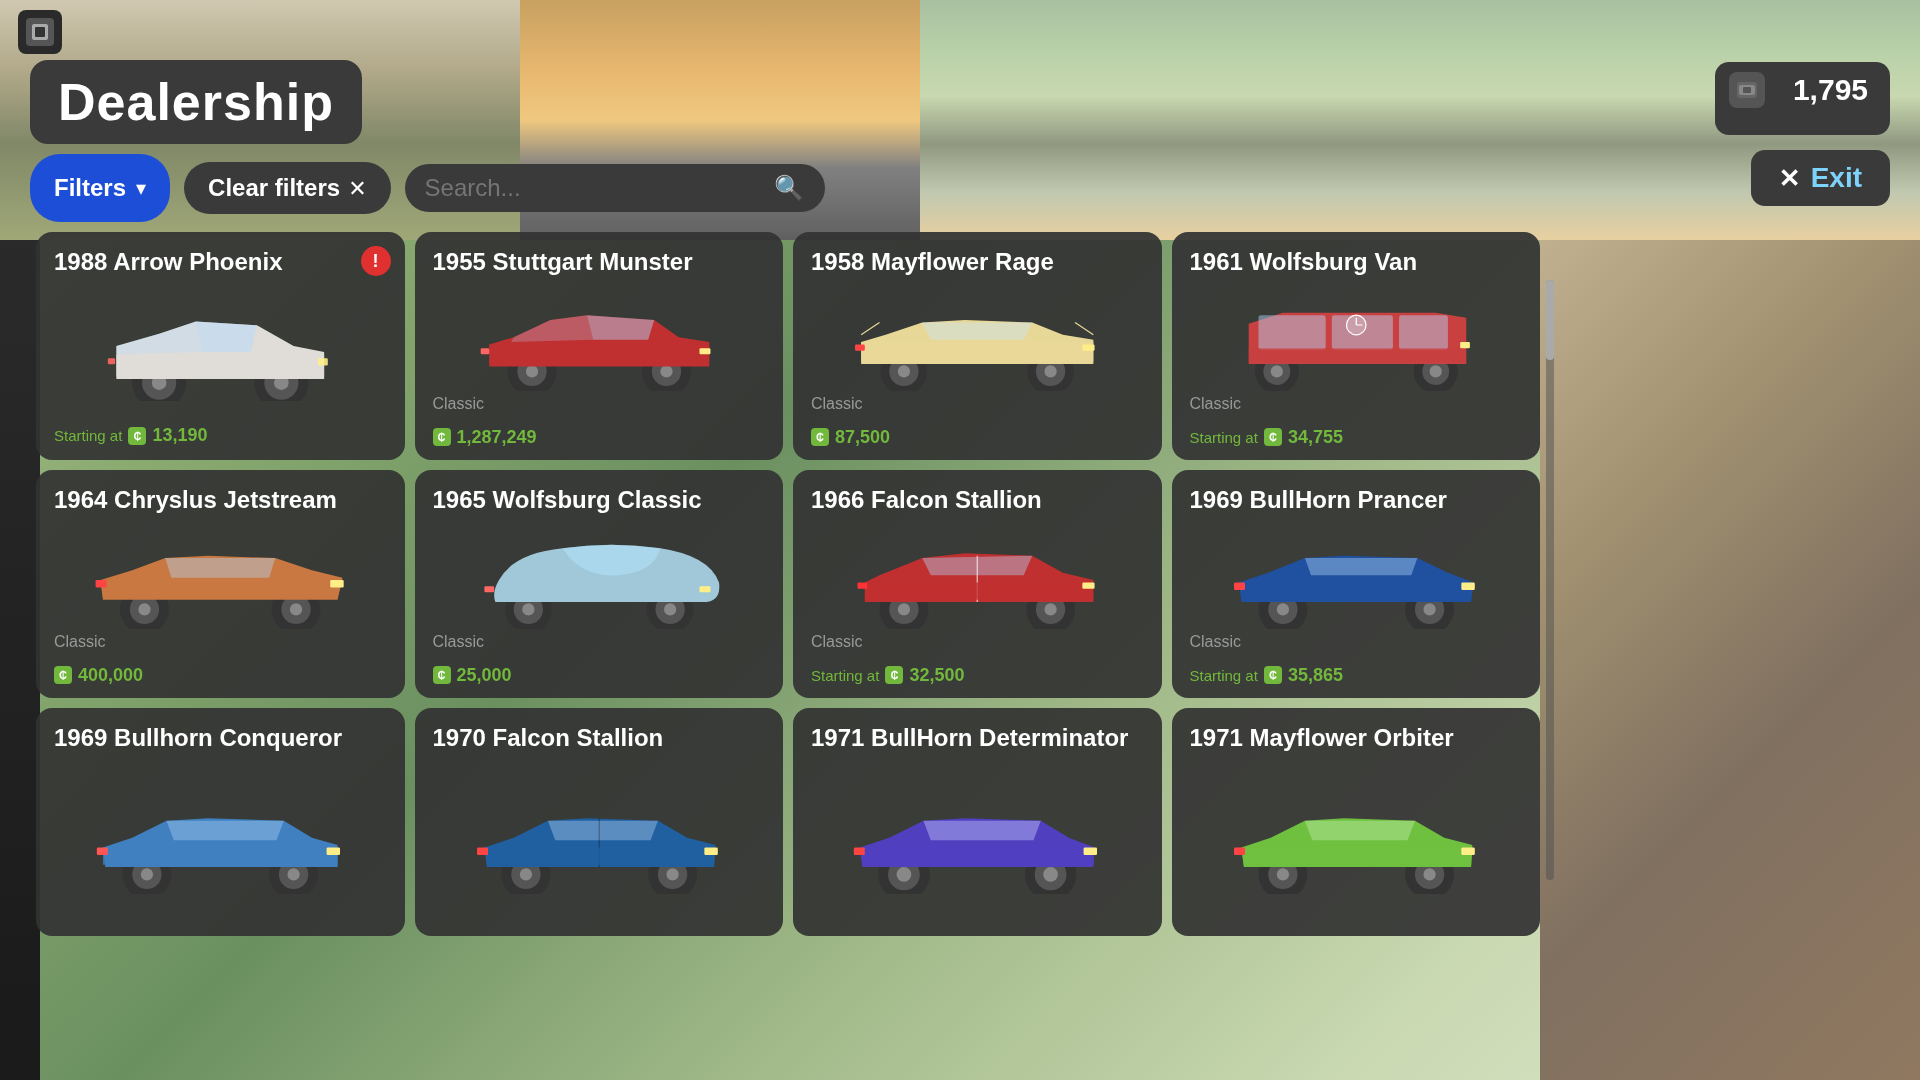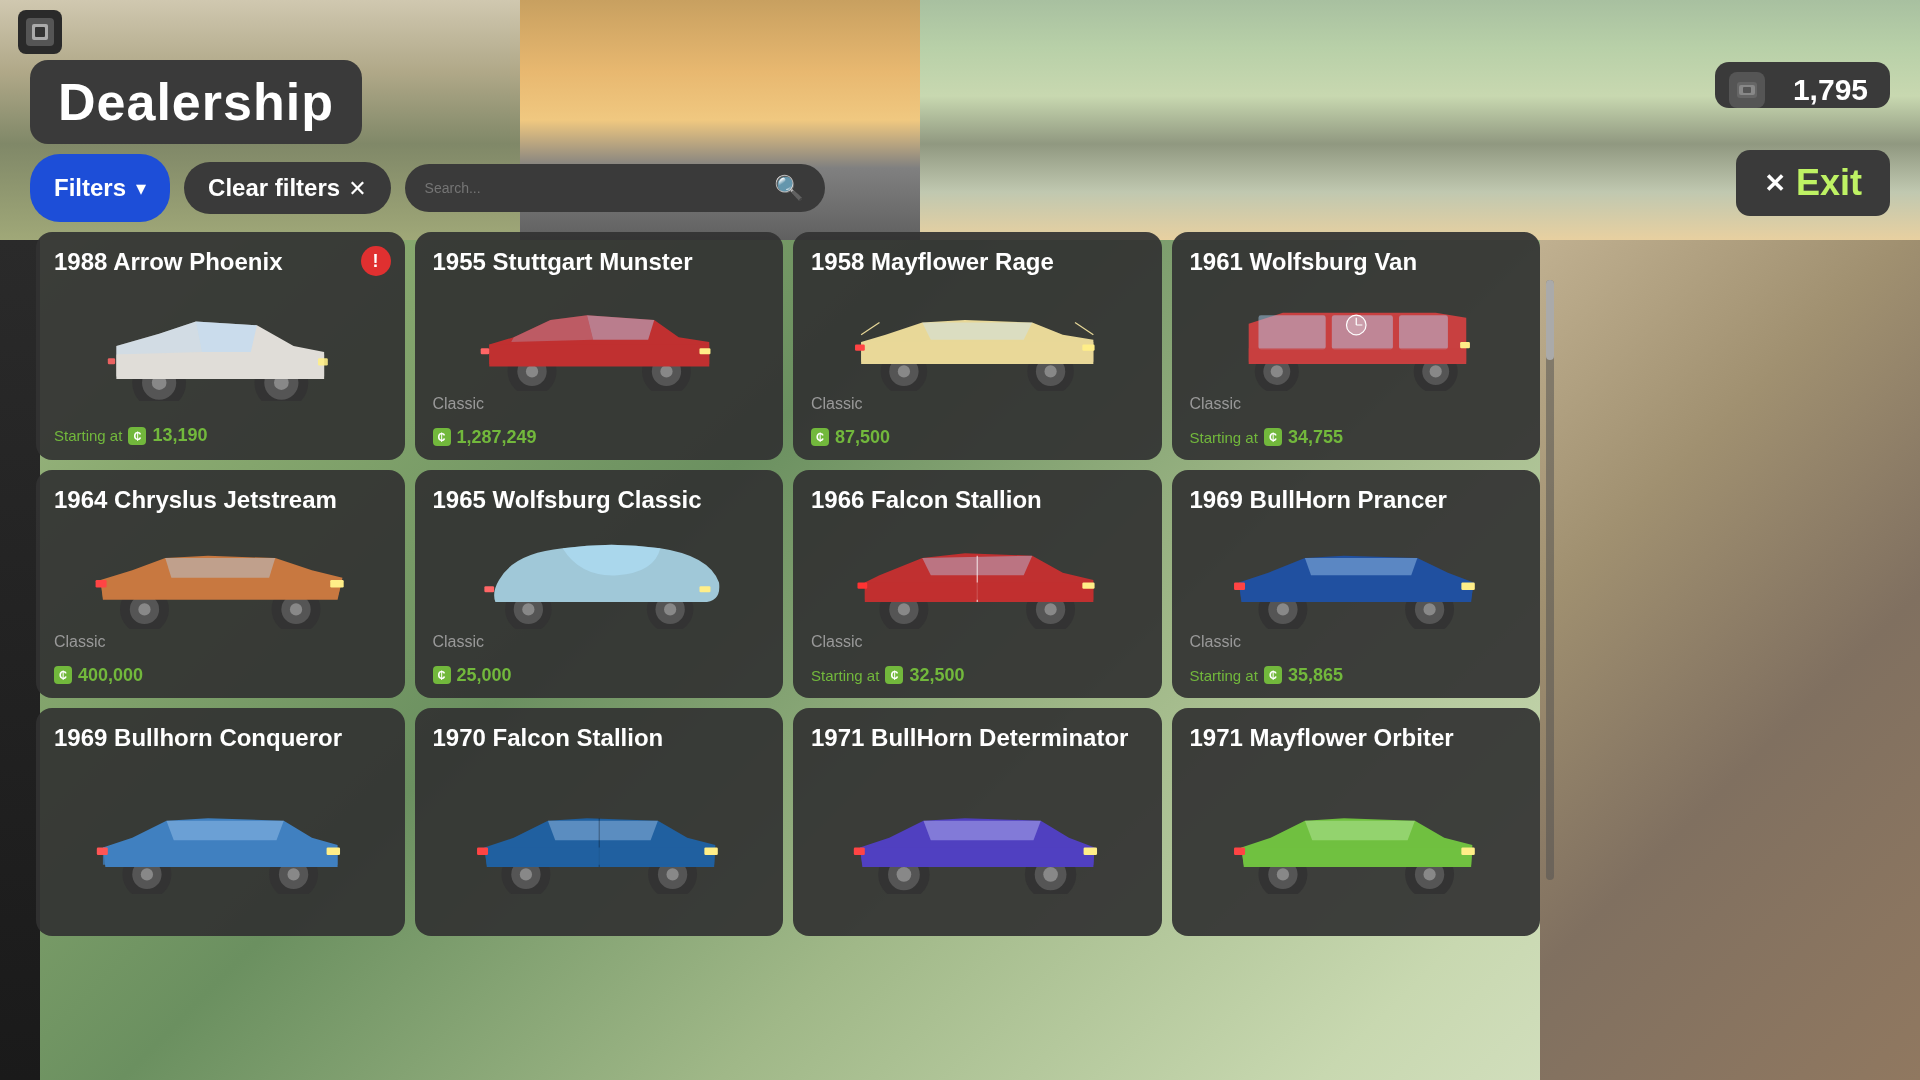--- a/index.html
+++ b/index.html
@@ -80,21 +80,21 @@
     }
 
     
     .currency-display {
       position: absolute;
       top: 62px;
       right: 30px;
       z-index: 10;
       background: #3a3a3a;
       border-radius: 14px;
-      padding: 10px 22px 0 14px;
+      padding: 10px 22px 27px 14px;
       display: flex;
       align-items: center;
       gap: 28px;
     }
 
     .currency-icon {
       width: 36px;
       height: 36px;
       background: #555;
       border-radius: 8px;
@@ -129,22 +129,22 @@
       pointer-events: all;
     }
 
     .exit-x {
       color: white;
       font-size: 26px;
       font-weight: 700;
     }
 
     .exit-label {
-      color: #bef264;
-      font-size: 36px;
+      color: #7dd3fc;
+      font-size: 28px;
       font-weight: 600;
     }
 
     
     .filter-bar {
       position: absolute;
       top: 154px;
       left: 30px;
       z-index: 10;
       display: flex;
@@ -206,21 +206,21 @@
       align-items: center;
       gap: 10px;
       width: 420px;
     }
 
     .search-input {
       background: transparent;
       border: none;
       outline: none;
       color: #14b8a6;
-      font-size: 14px;
+      font-size: 24px;
       flex: 1;
       pointer-events: all;
     }
 
     .search-icon-btn {
       color: #aaa;
       font-size: 24px;
       cursor: pointer;
       background: none;
       border: none;

